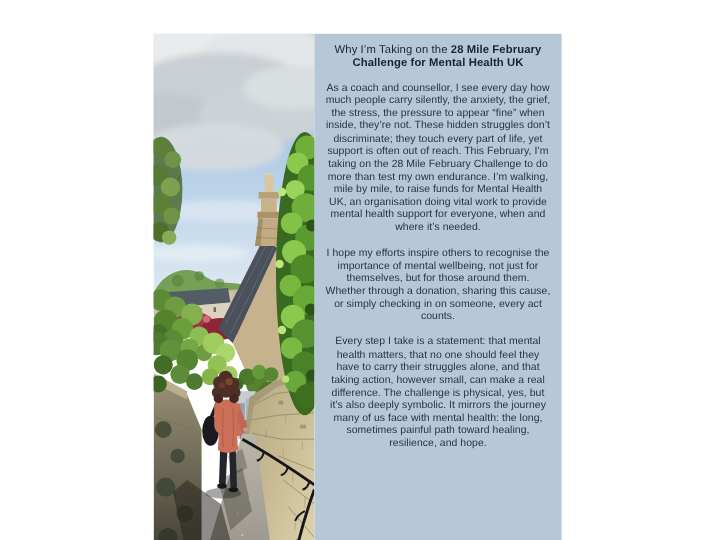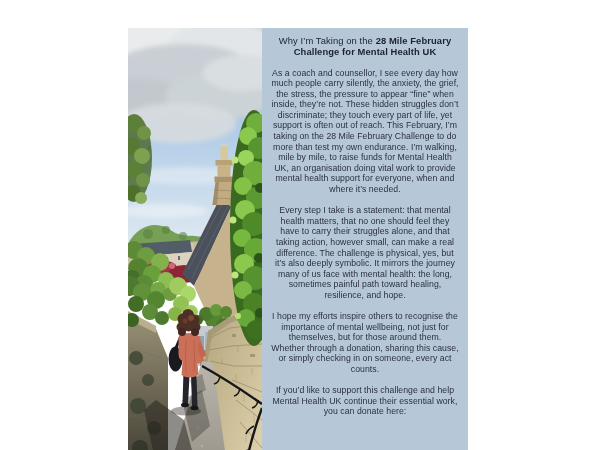--- a/index.html
+++ b/index.html
@@ -288,21 +288,21 @@
         <circle cx="131" cy="230" r="5" fill="#2c5418"></circle>
         <circle cx="132" cy="285" r="5" fill="#2c5418"></circle>
       </g>
     </svg>
 
     <div class="panel">
       <div class="title"><span>Why I’m Taking on the </span><b>28 Mile February Challenge for Mental Health UK</b></div>
 
       <p>As a coach and counsellor, I see every day how much people carry silently, the anxiety, the grief, the stress, the pressure to appear “fine” when inside, they’re not. These hidden struggles don’t discriminate; they touch every part of life, yet support is often out of reach. This February, I’m taking on the 28 Mile February Challenge to do more than test my own endurance. I’m walking, mile by mile, to raise funds for Mental Health UK, an organisation doing vital work to provide mental health support for everyone, when and where it’s needed.</p>
 
+      <p>I hope my efforts inspire others to recognise the importance of mental wellbeing, not just for themselves, but for those around them. Whether through a donation, sharing this cause, or simply checking in on someone, every act counts.</p>
+
       <p>Every step I take is a statement: that mental health matters, that no one should feel they have to carry their struggles alone, and that taking action, however small, can make a real difference. The challenge is physical, yes, but it’s also deeply symbolic. It mirrors the journey many of us face with mental health: the long, sometimes painful path toward healing, resilience, and hope.</p>
 
-      <p>I hope my efforts inspire others to recognise the importance of mental wellbeing, not just for themselves, but for those around them. Whether through a donation, sharing this cause, or simply checking in on someone, every act counts.</p>
-
-      <p><span>If you’d like to support this challenge and help Mental Health UK continue their essential work, you can donate here:</span></p>
+      <p></p>
     </div>
 
   </div>
 </div>
 
 </body></html>

